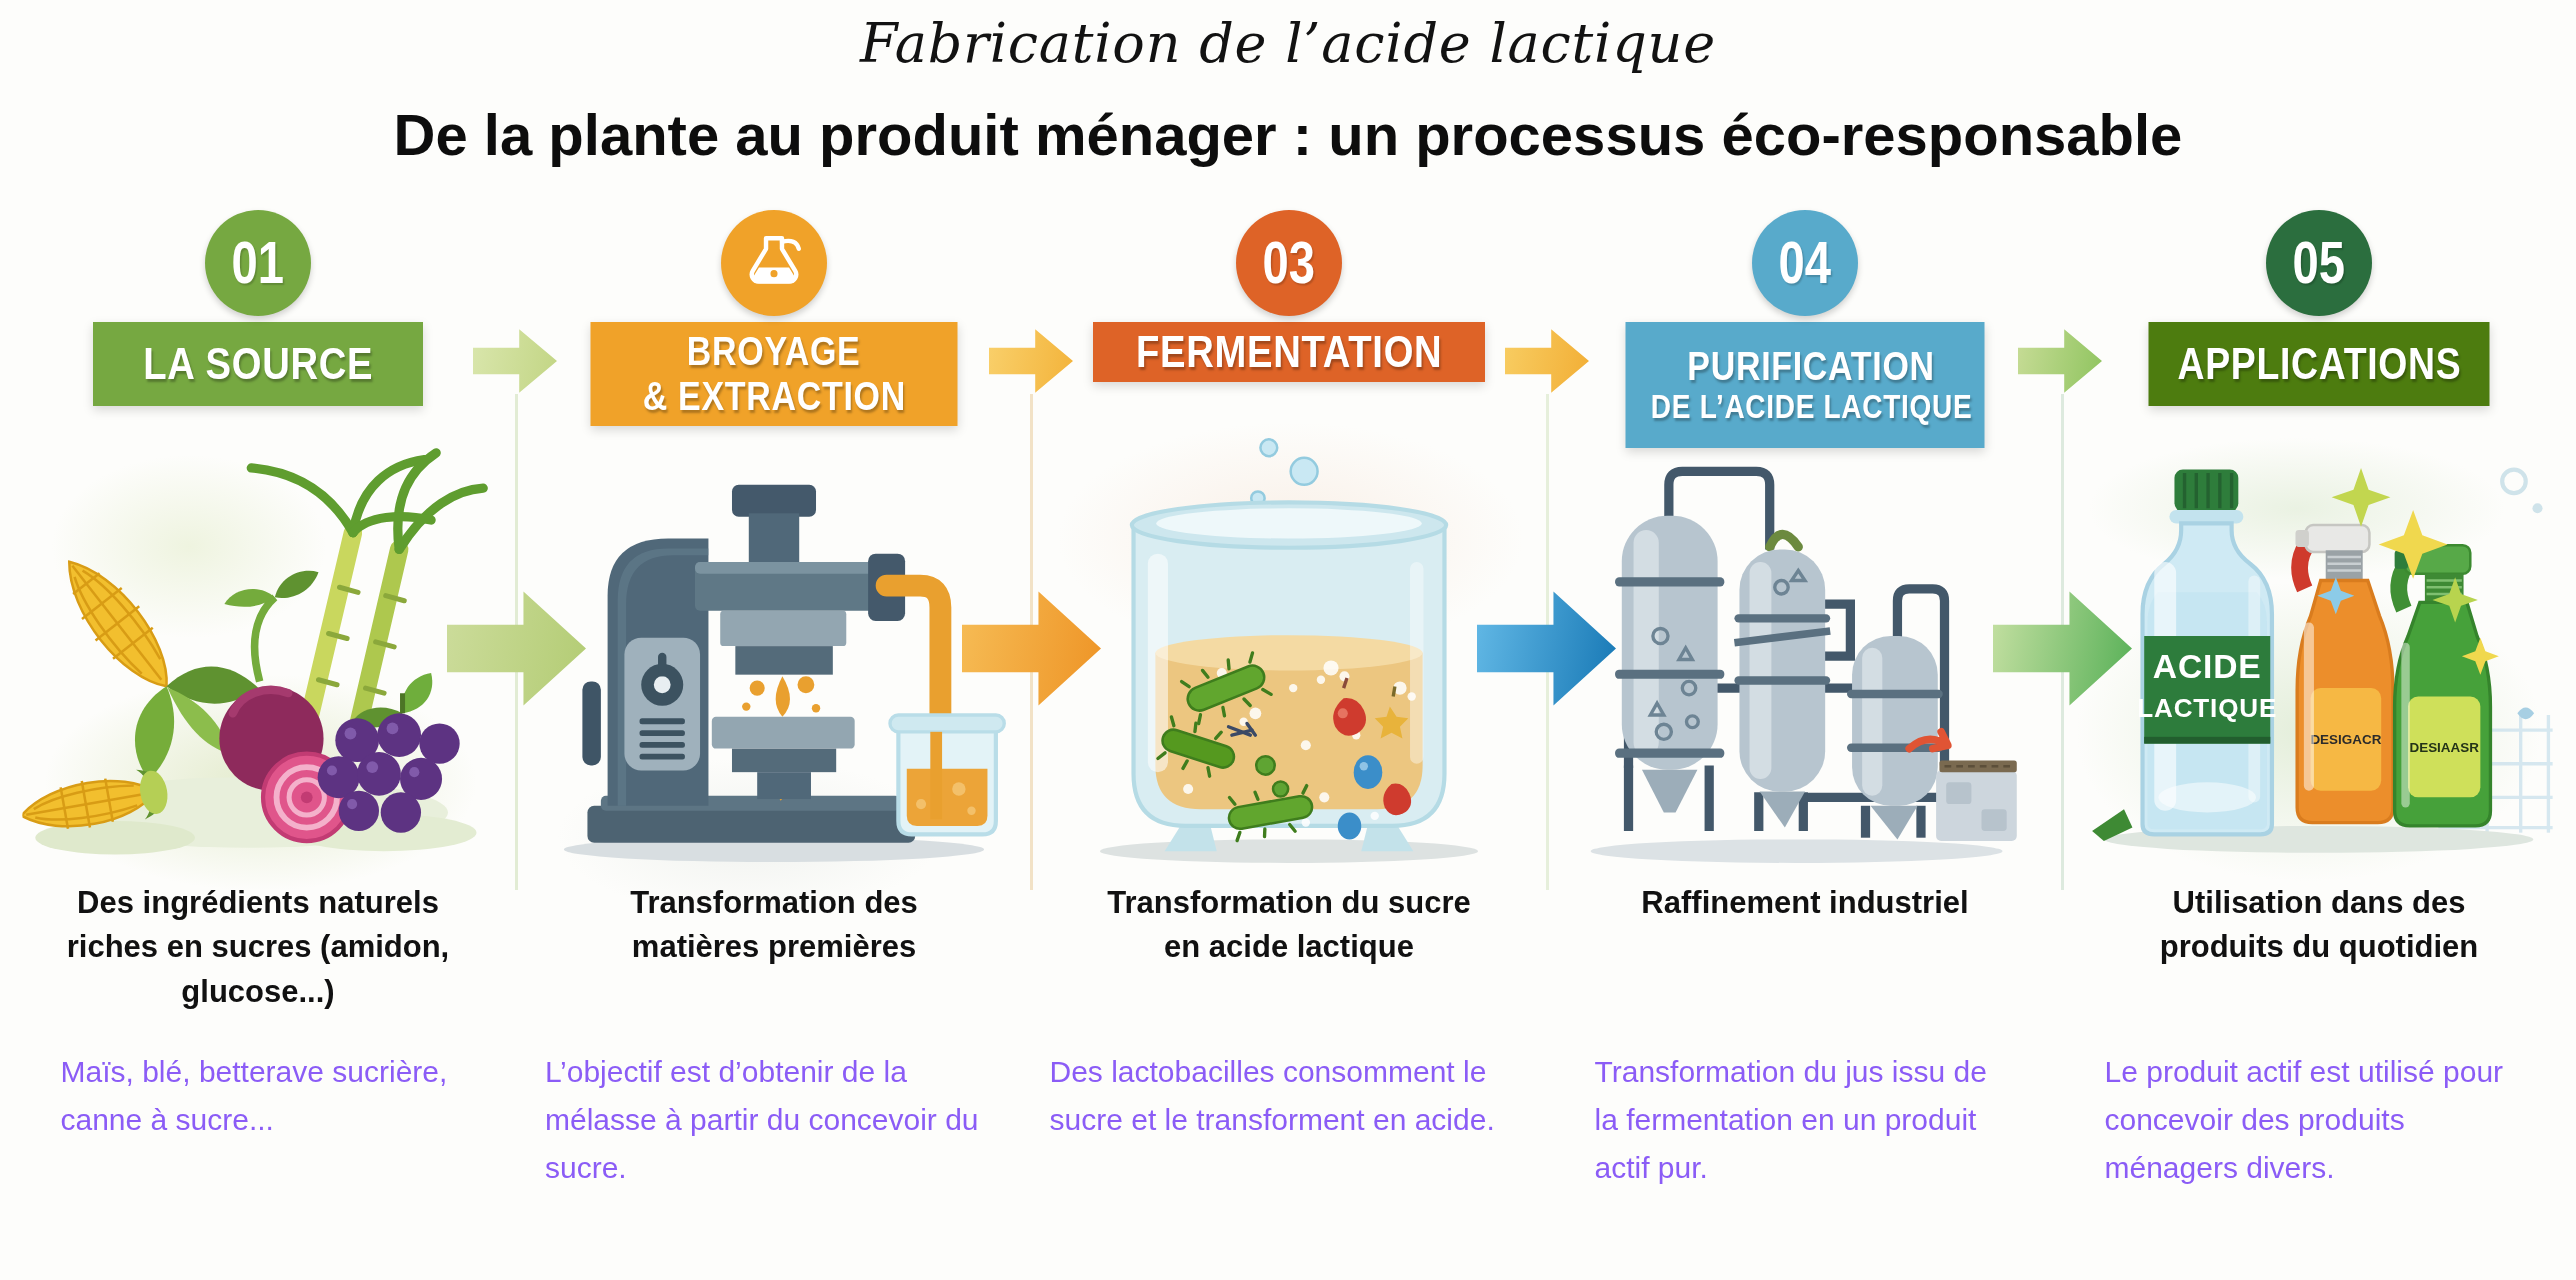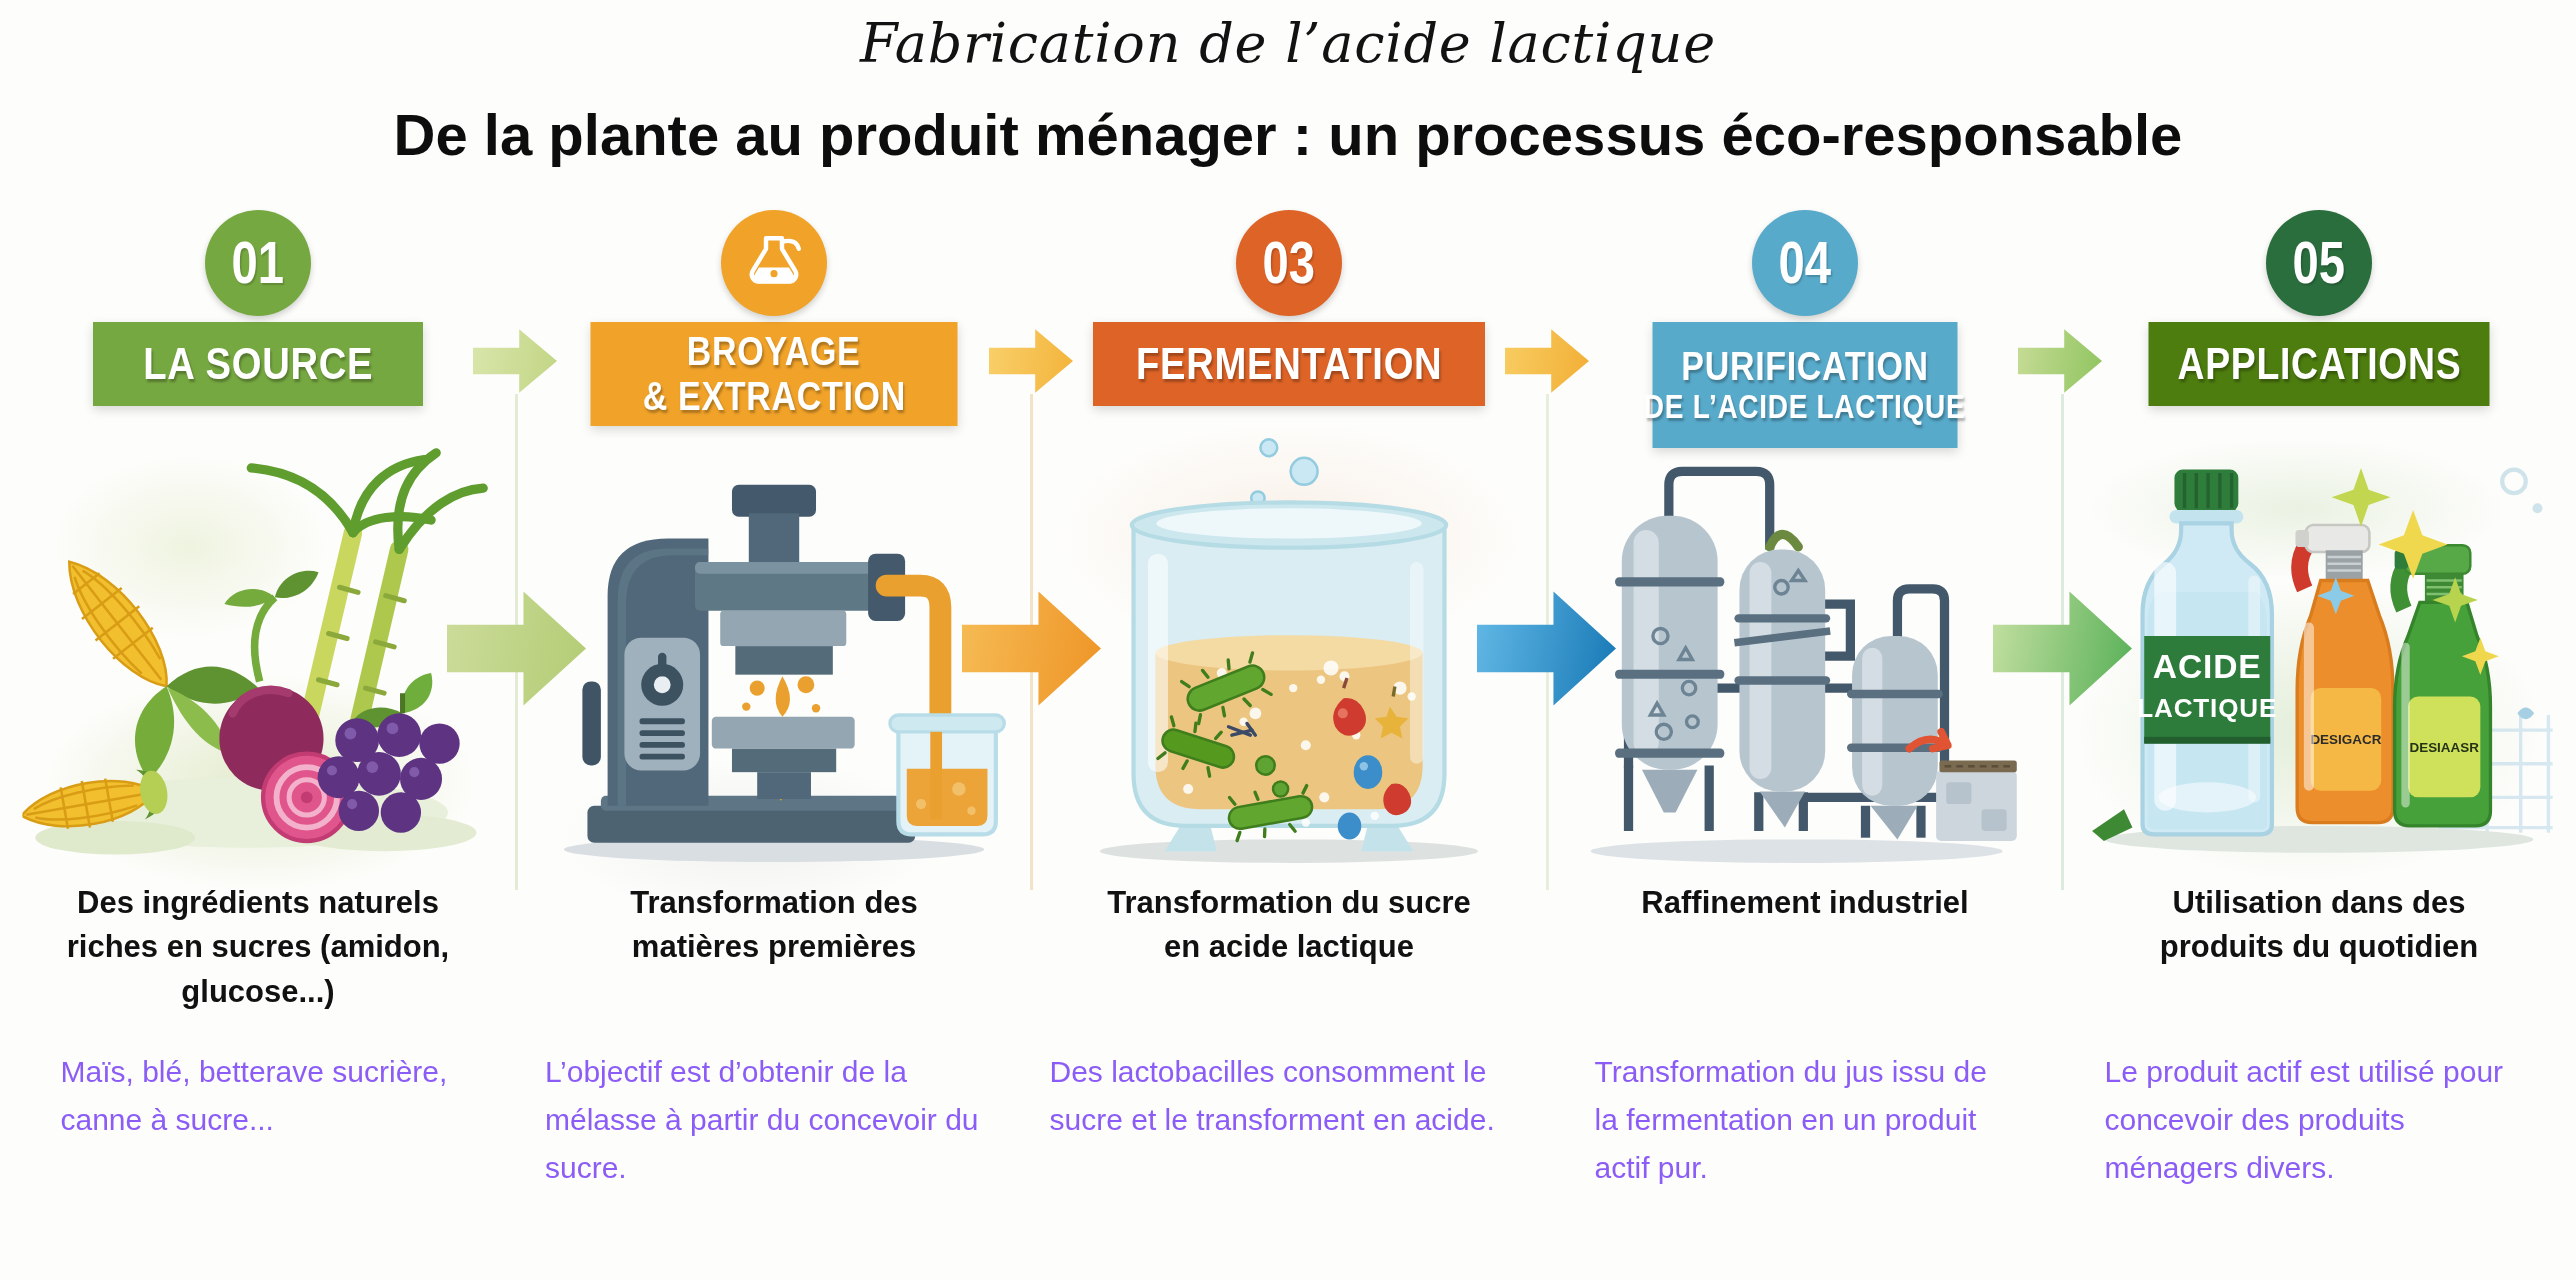--- a/index.html
+++ b/index.html
@@ -57,22 +57,22 @@
     display:flex;flex-direction:column;align-items:center;justify-content:center;
     z-index:2;box-shadow:0 4.2px 10px rgba(0,0,0,.15);
   }
   .banner .line{
     color:#fff;font-weight:700;white-space:nowrap;line-height:1.12;
     transform:scaleX(.85);letter-spacing:0.8px;
     text-shadow:1.7px 2.5px 2.5px rgba(0,0,0,.28);
   }
   .c1 .banner{width:330px;height:84px;} .c1 .line{font-size:45px;}
   .c2 .banner{width:367px;height:104px;} .c2 .line{font-size:40px;}
-  .c3 .banner{width:392px;height:84px;} .c3 .line{font-size:45px;}
-  .c4 .banner{width:305px;height:126px;} .c4 .line1{font-size:40px;} .c4 .line2{font-size:33px;}
+  .c3 .banner{width:392px;height:60px;} .c3 .line{font-size:45px;}
+  .c4 .banner{width:346px;height:126px;padding-left:13px;} .c4 .line1{font-size:40px;} .c4 .line2{font-size:33px;}
   .c5 .banner{width:341px;height:84px;} .c5 .line{font-size:44px;}
 
   .illus{position:absolute;top:436px;left:50%;transform:translateX(-50%);width:471px;height:437px;z-index:1;}
   .illus svg{width:100%;height:100%;display:block;}
 
   .heading{
     position:absolute;top:881px;left:50%;transform:translateX(-50%);
     text-align:center;font-weight:700;font-size:31px;line-height:1.43;color:#111;
   }
   .bodytext{

